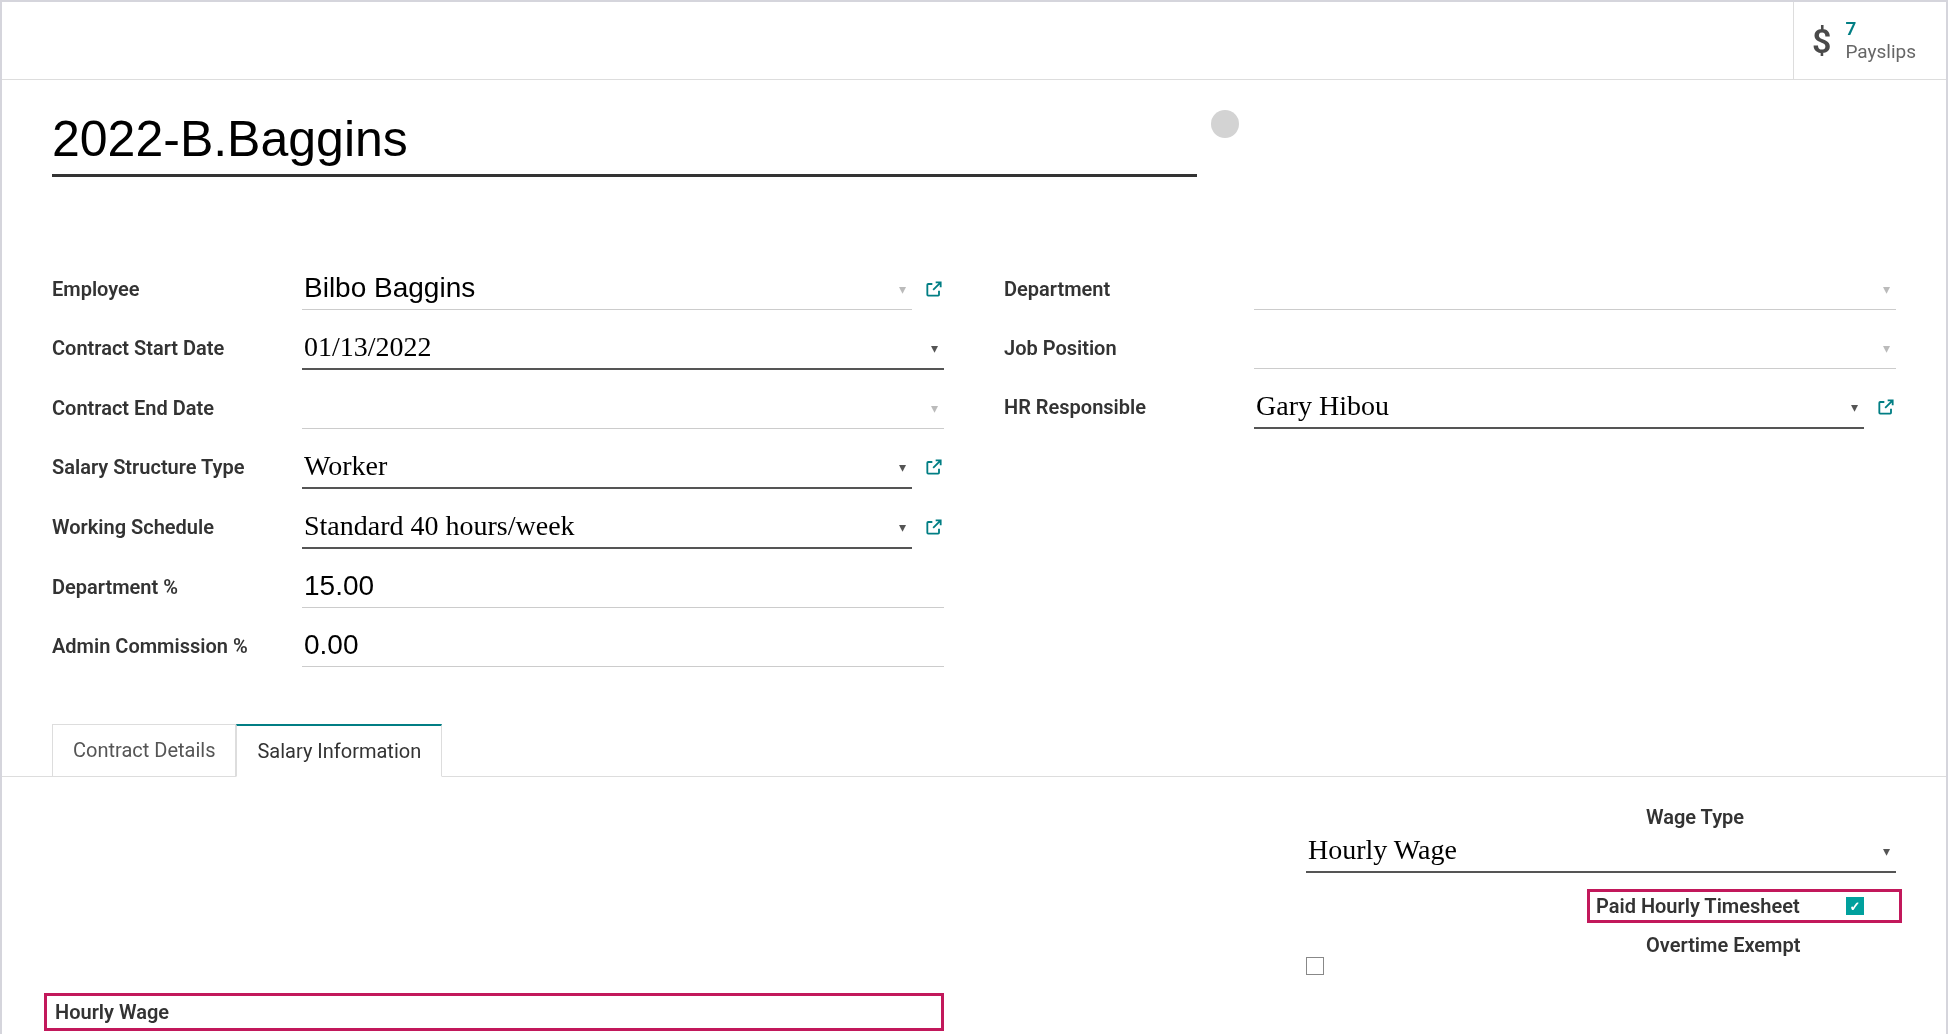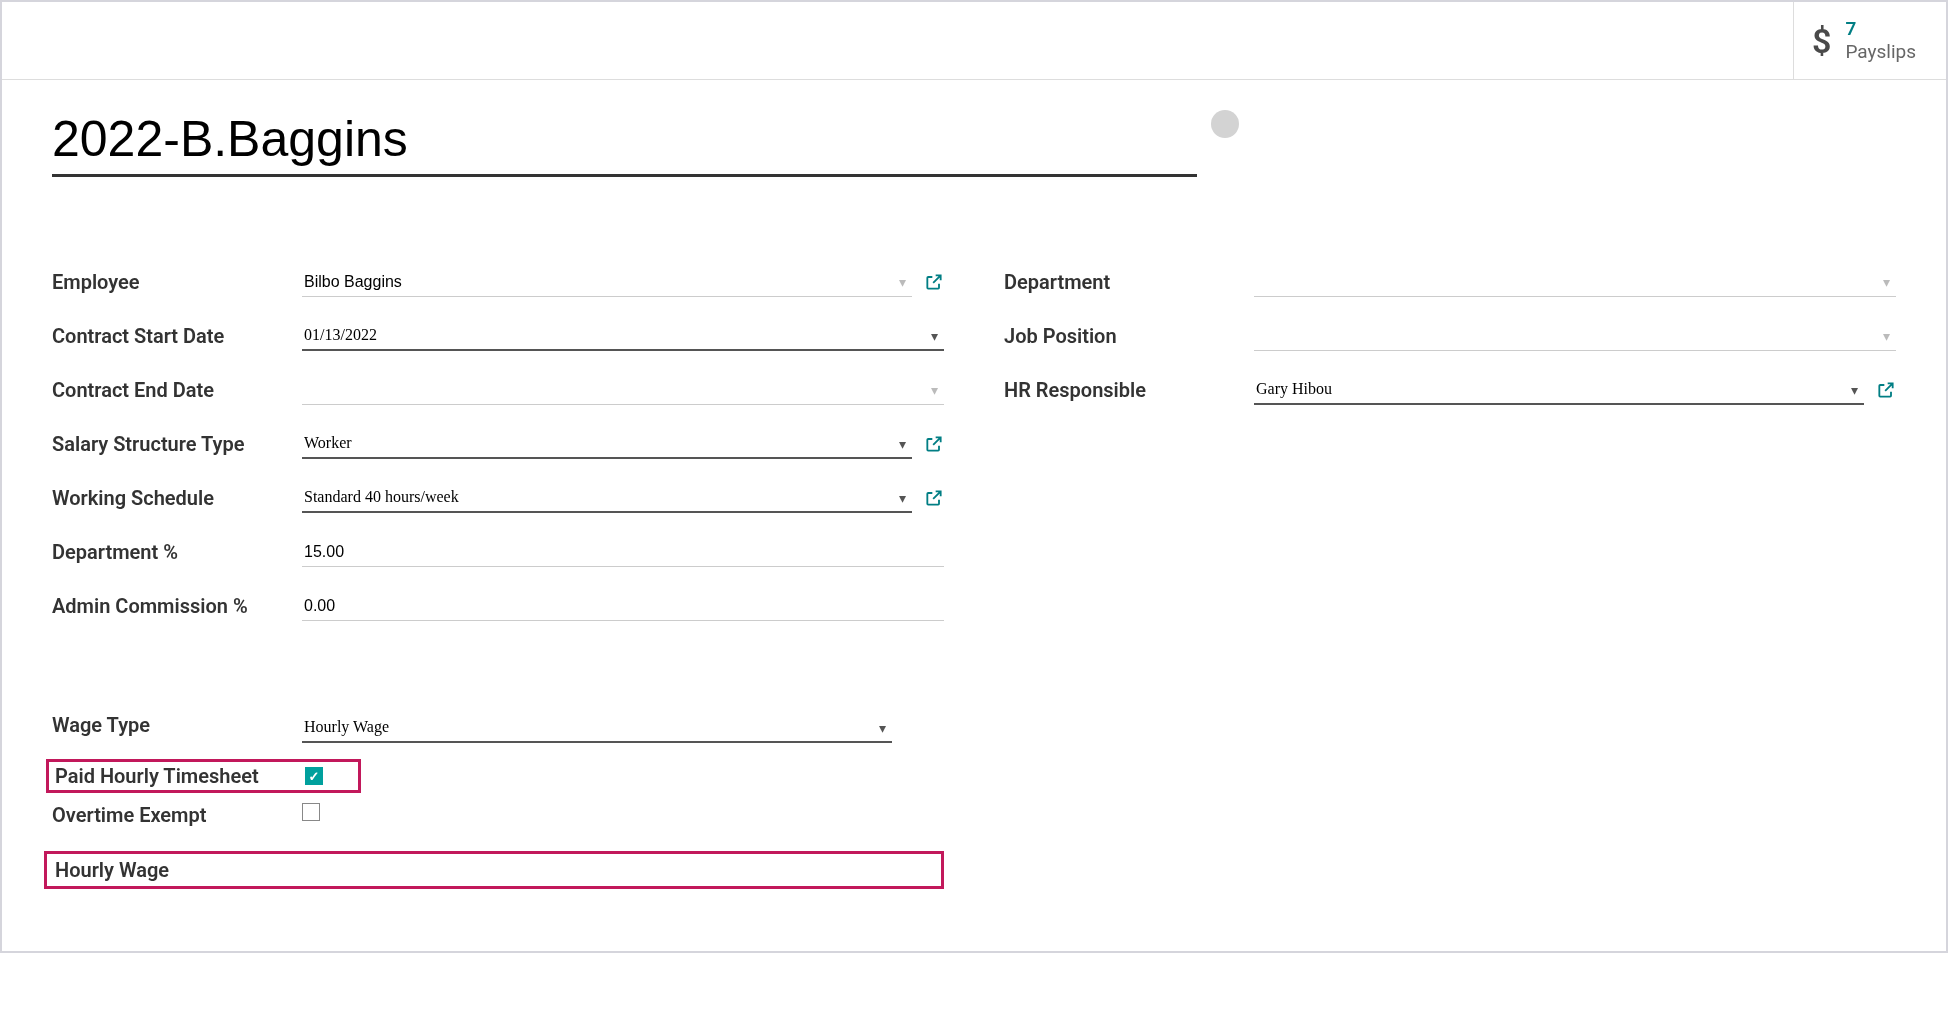--- a/index.html
+++ b/index.html
@@ -9,35 +9,35 @@
 .payslips-box .dollar { font-size: 34px; font-weight: 600; color: #4a4a4a; }
 .payslips-info { display: flex; flex-direction: column; line-height: 1.2; }
 .payslips-count { color: #017e84; font-size: 19px; font-weight: 600; }
 .payslips-label { color: #666; font-size: 19px; }
 .content { padding: 30px 50px 50px 50px; }
 .title-row { display: flex; align-items: flex-start; gap: 14px; margin-bottom: 90px; }
 .title-input { font-size: 50px; font-weight: 500; border: none; border-bottom: 3px solid #333; padding-bottom: 6px; width: 1145px; background: transparent; outline: none; }
 .status-dot { width: 28px; height: 28px; border-radius: 50%; background: #d3d3d3; }
 .form-columns { display: flex; gap: 60px; margin-bottom: 40px; }
 .form-col { flex: 1; }
-.form-row { display: flex; align-items: center; margin-bottom: 24px; min-height: 30px; }
+.form-row { display: flex; align-items: center; margin-bottom: 16px; min-height: 30px; }
 .form-label { width: 250px; font-weight: 600; font-size: 20px; color: #333; flex-shrink: 0; }
 .form-field { flex: 1; display: flex; align-items: center; position: relative; }
-.field-input { width: 100%; font-size: 16px; border: none; border-bottom: 1px solid #ccc; padding: 5px 28px 5px 2px; outline: none; background: transparent; }
+.field-input { width: 100%; font-size: 28px; border: none; border-bottom: 1px solid #ccc; padding: 5px 28px 5px 2px; outline: none; background: transparent; }
 .field-required { border-bottom: 2px solid #555; font-family: Liberation Serif, serif; }
 .field-arrow { position: absolute; right: 6px; font-size: 14px; color: #555; pointer-events: none; }
 .field-arrow.light { color: #bbb; }
 .ext-link { margin-left: 12px; color: #017e84; cursor: pointer; display: inline-flex; }
 .ext-link svg { width: 20px; height: 20px; }
 .tabs { display: flex; border-bottom: 1px solid #ddd; margin: 0 -50px; padding-left: 50px; }
 .tab { padding: 13px 20px; font-size: 20px; color: #666; border: 1px solid transparent; cursor: pointer; background: #fff; position: relative; top: 1px; }
 .tab.inactive { border: 1px solid #ddd; border-bottom: 1px solid #ddd; color: #555; }
 .tab.active { border: 1px solid #ddd; border-top: 2px solid #017e84; border-bottom: 1px solid #fff; color: #333; }
 .tab-content { padding-top: 28px; }
-.salary-row { display: flex; align-items: flex-start; margin-bottom: 18px; min-height: 30px; }
+.salary-row { display: flex; align-items: flex-end; margin-bottom: 18px; min-height: 30px; flex-direction: column; }
 .salary-label { width: 250px; font-weight: 600; font-size: 20px; color: #333; flex-shrink: 0; }
 .salary-field { width: 590px; display: flex; align-items: center; position: relative; }
 .checkbox { width: 18px; height: 18px; border: 1.5px solid #888; background: #fff; cursor: pointer; display: inline-flex; align-items: center; justify-content: center; }
 .checkbox.checked { background: #00a09d; border-color: #00a09d; }
 .checkbox.checked::after { content: "✓"; color: #fff; font-size: 13px; font-weight: bold; }
 .highlight { border: 3px solid #c2185b; padding: 2px 6px; margin: -2px -6px; }
 .highlight-row { border: 3px solid #c2185b; padding: 4px 8px; margin-left: -8px; margin-bottom: 12px; display: flex; align-items: center; width: 900px; }
 .hourly-suffix { position: absolute; right: 6px; font-size: 20px; color: #666; }
 .wage-input { width: 100%; font-size: 20px; border: none; border-bottom: 1px solid #ccc; padding: 5px 70px 5px 2px; outline: none; background: transparent; }
 .multiline-label { line-height: 1.4; }
@@ -150,20 +150,24 @@
         </div>
         <span class="ext-link">
           <svg viewBox="0 0 24 24" fill="none" stroke="#017e84" stroke-width="2.2">
               <path d="M14 4h6v6M20 4l-9 9M18 14v5a1 1 0 0 1-1 1H5a1 1 0 0 1-1-1V7a1 1 0 0 1 1-1h5"></path>
             </svg>
         </span>
       </div>
     </div>
   </div>
 
+  <div class="tabs">
+    <div class="tab inactive">Contract Details</div>
+    <div class="tab active">Salary Information</div>
+  </div>
 
   <div class="tab-content">
     <div class="salary-row">
       <div class="salary-label">Wage Type</div>
       <div class="salary-field">
         <input class="field-input field-required" value="Hourly Wage" style="">
         <span class="field-arrow">▾</span>
       </div>
     </div>
     <div class="salary-row" style="margin-bottom:12px">

